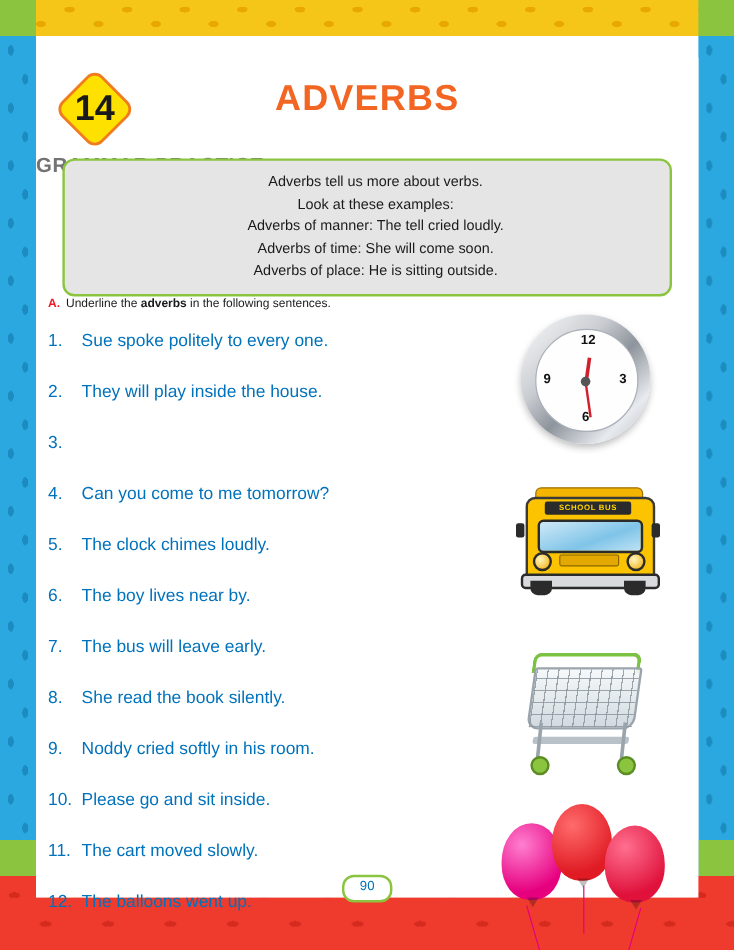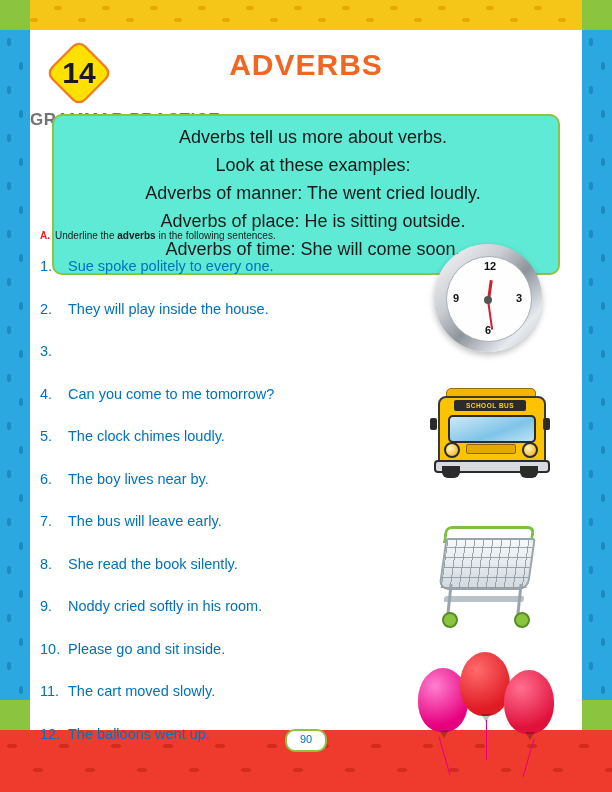--- a/index.html
+++ b/index.html
@@ -68,21 +68,21 @@
     width: 30px; height: 30px;
     background: #8bc53f;
   }
   .corner.tl { top: 0; left: 0; }
   .corner.tr { top: 0; right: 0; background: #8bc53f; }
   .corner.bl { bottom: 62px; left: 0; background: #8bc53f; }
   .corner.br { bottom: 62px; right: 0; background: #8bc53f; }
 
   .inner {
     position: absolute;
-    top: 30px; left: 30px;
+    top: 48px; left: 30px;
     width: 552px; height: 700px;
     background: #ffffff;
   }
 
   
   .chapter-badge {
     position: absolute;
     top: 12px; left: 18px;
     width: 62px; height: 62px;
   }
@@ -131,25 +131,25 @@
     margin-top: 22px;
   }
 
   
   .rule-box {
     position: absolute;
     top: 84px; left: 22px;
     width: 508px;
     padding: 8px 10px 10px 24px;
     box-sizing: border-box;
-    background: #5eead4;
+    background: #e5e5e5;
     border: 2px solid #8bc53f;
     border-radius: 10px;
     text-align: center;
-    font-size: 18px;
+    font-size: 12px;
     color: #1a1a1a;
     line-height: 1.55;
   }
   .rule-box .line { display: block; }
   .rule-box .bold { font-weight: normal; }
 
   
   .exercise-head {
     position: absolute;
     top: 200px; left: 10px;
@@ -456,23 +456,23 @@
       <div class="diamond"></div>
       <div class="num">14</div>
     </div>
 
     <div class="title">ADVERBS</div>
     <div class="subtitle">GRAMMAR PRACTICE</div>
 
     <div class="rule-box">
       <span class="line">Adverbs tell us more about verbs.</span>
       <span class="line">Look at these examples:</span>
-      <span class="line"><span class="bold">Adverbs of manner</span><span>: The went cried </span><span class="bold">loudly</span><span>.</span></span>
+      <span class="line"><span class="bold">Adverbs of manner</span><span>: The tell cried </span><span class="bold">loudly</span><span>.</span></span>
+      <span class="line"><span class="bold">Adverbs of time</span><span>: She will come </span><span class="bold">soon</span><span>.</span></span>
       <span class="line"><span class="bold">Adverbs of place</span><span>: He is sitting </span><span class="bold">outside</span><span>.</span></span>
-      <span class="line"><span class="bold">Adverbs of time</span><span>: She will come </span><span class="bold">soon</span><span>.</span></span>
     </div>
 
     <div class="exercise-head">
       <span class="letter">A.</span><span>Underline the </span><span class="bold">adverbs</span><span> in the following sentences.</span>
     </div>
 
     <div class="q-list">
       <div class="q-item">
         <span class="q-num">1.</span>
         <span class="q-text">Sue spoke politely to every one.</span>

